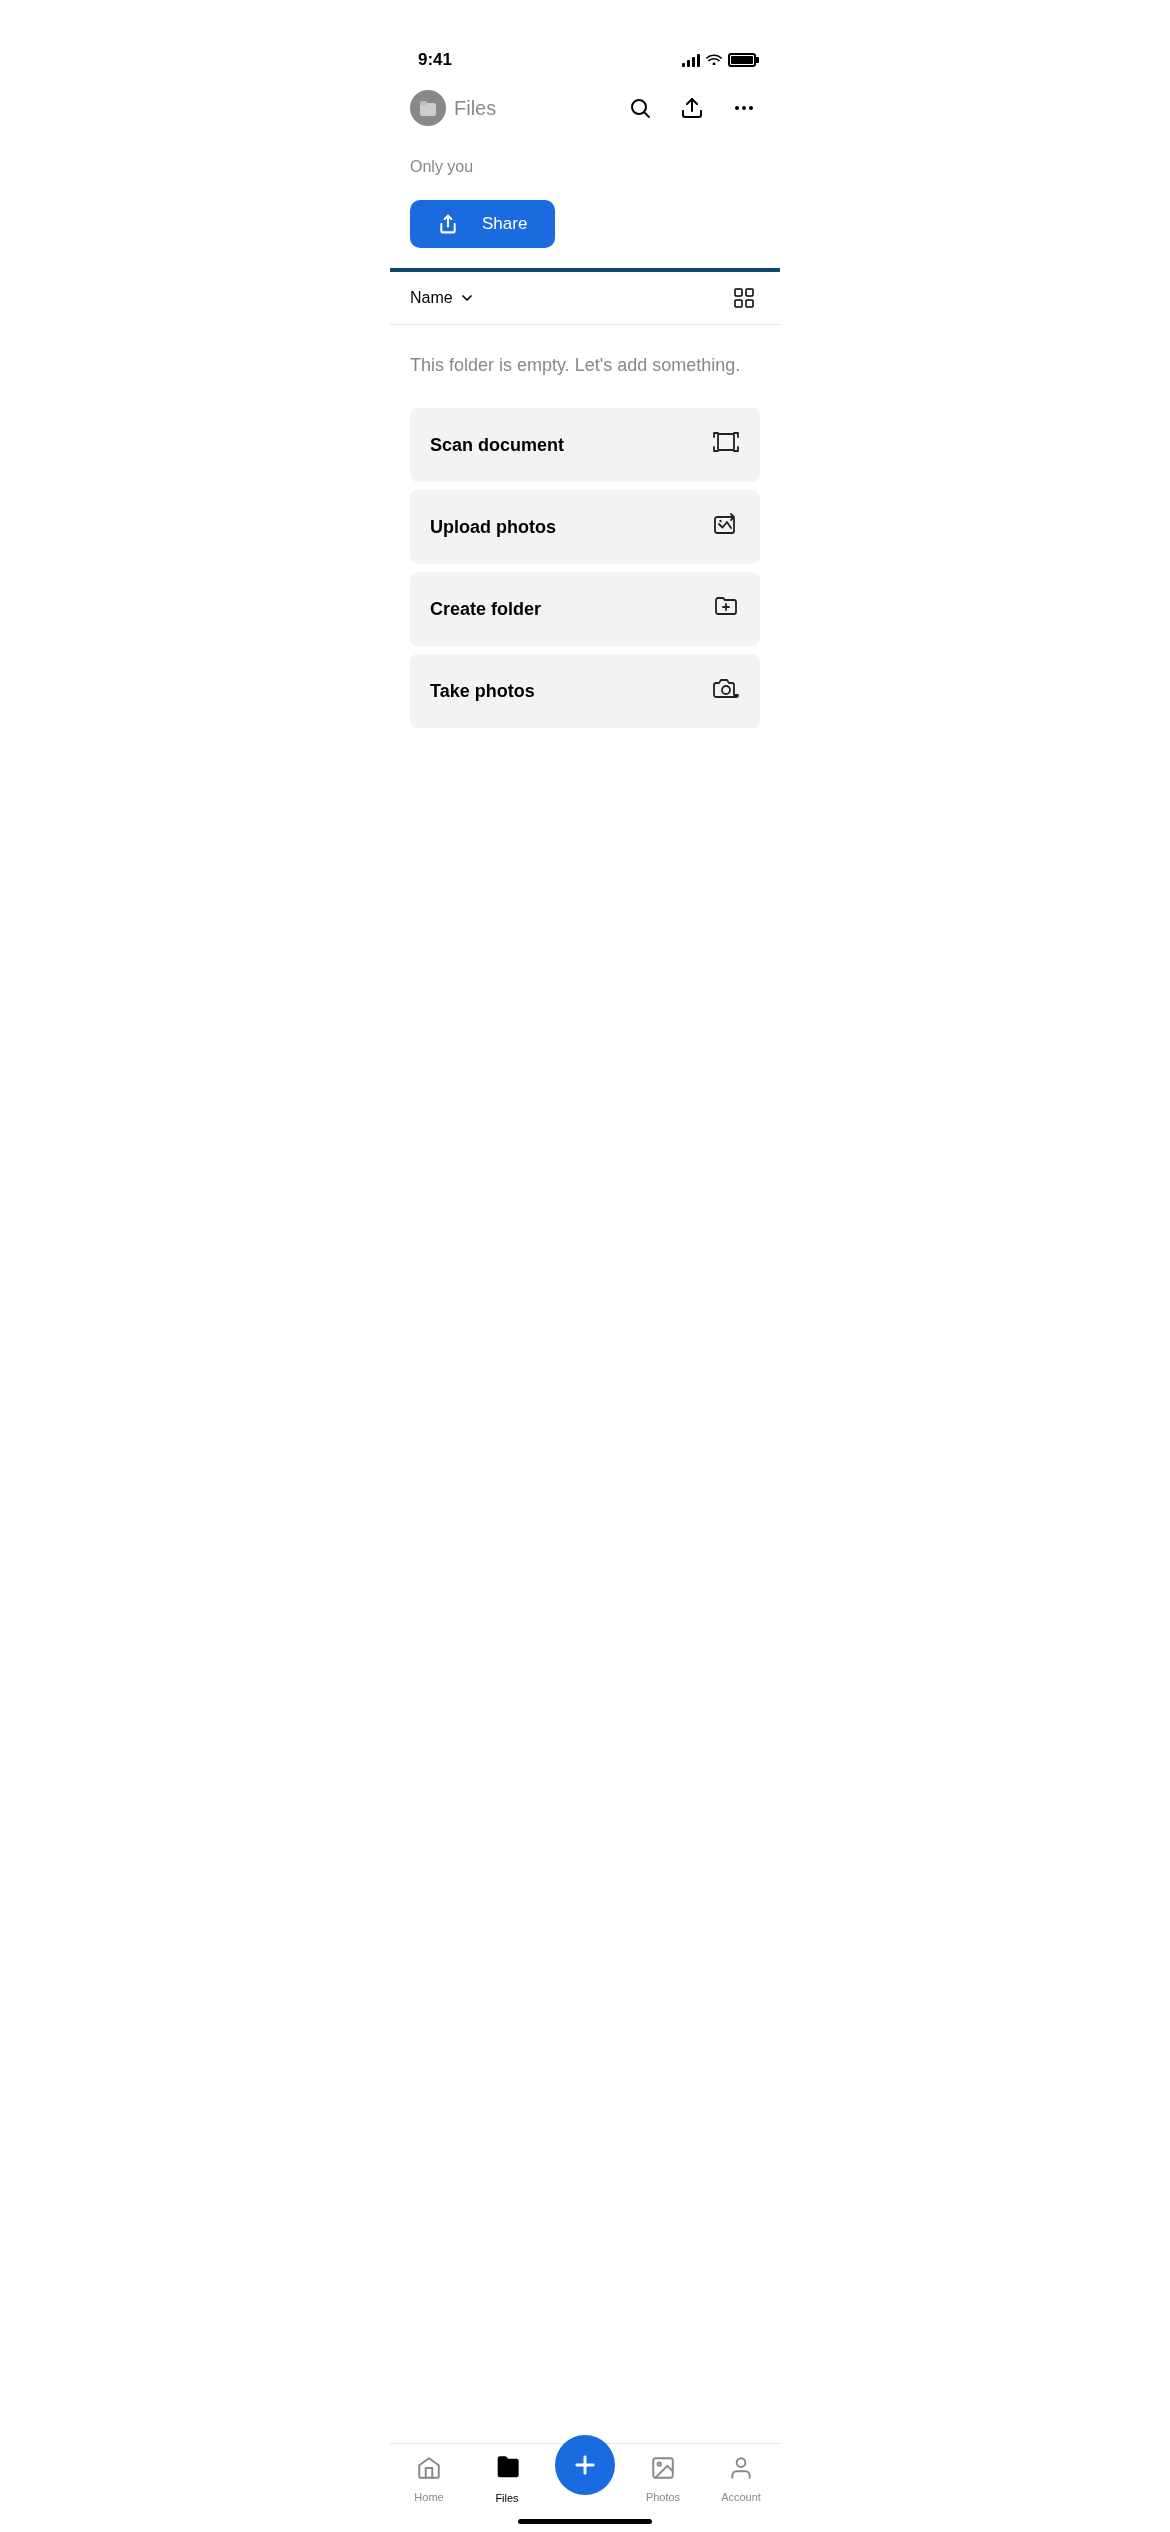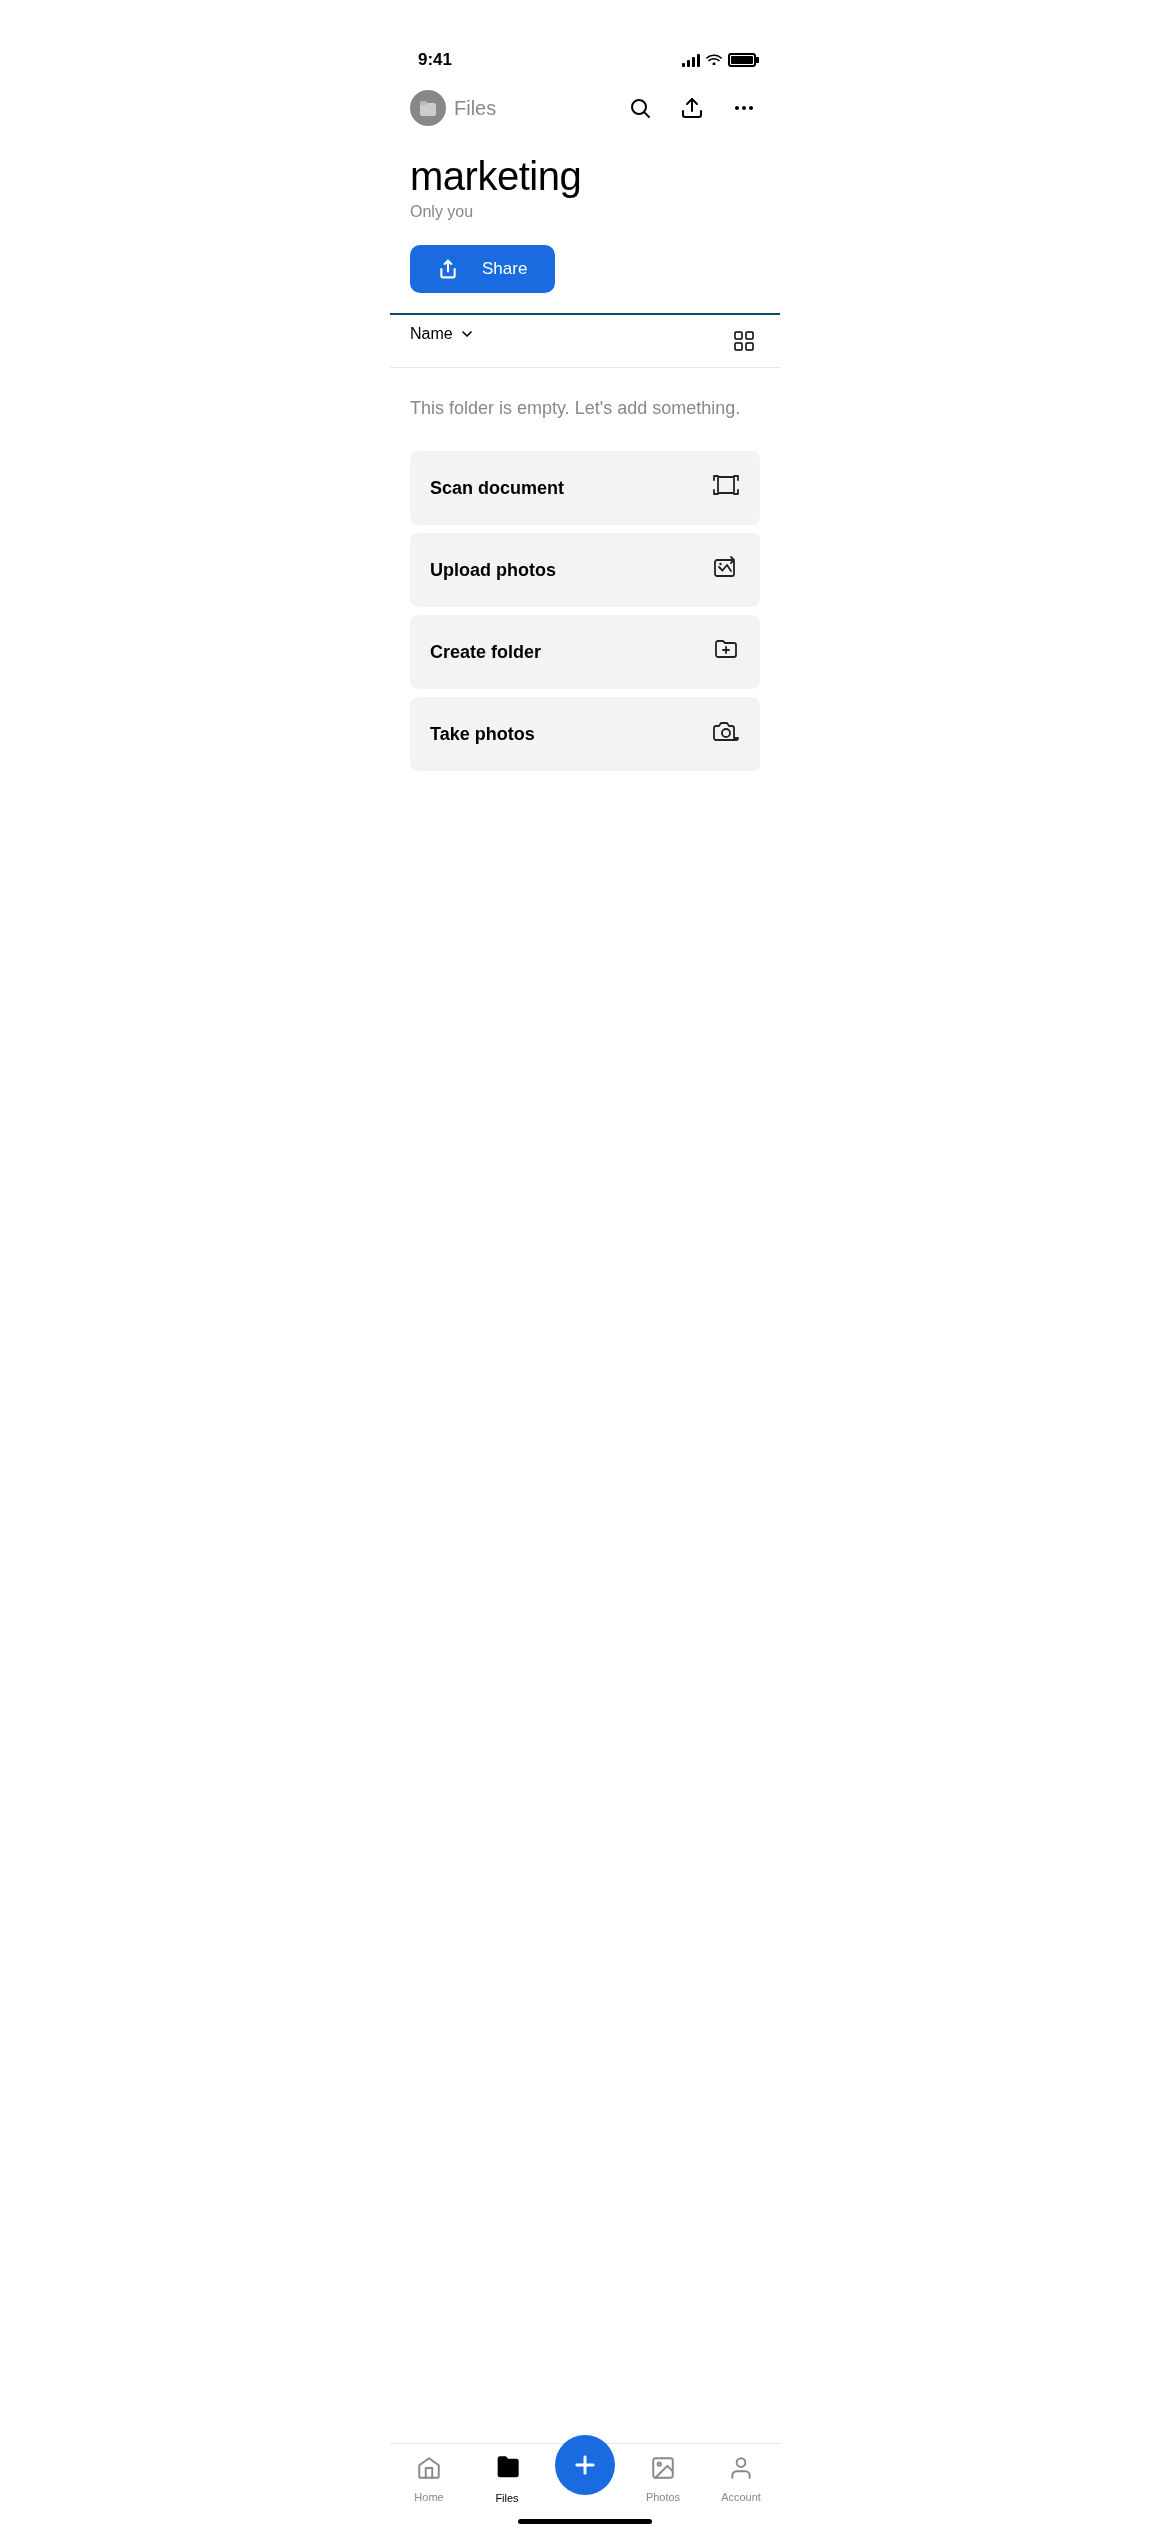--- a/index.html
+++ b/index.html
@@ -164,23 +164,23 @@
       cursor: pointer;
       display: flex;
       align-items: center;
       gap: 24px;
     }
 
     
     .sort-bar {
       display: flex;
       justify-content: space-between;
-      align-items: flex-start;
+      align-items: center;
       padding: 10px 20px;
-      border-top: 2px solid #0c4a6e;
+      border-top: 4px solid #0c4a6e;
       border-bottom: 1px solid #e5e5e5;
     }
 
     .sort-label {
       display: flex;
       align-items: center;
       gap: 6px;
       font-size: 16px;
       font-weight: 500;
       color: #000;
@@ -353,21 +353,20 @@
       <svg width="24" height="24" viewBox="0 0 24 24" fill="#000">
         <circle cx="5" cy="12" r="2"></circle>
         <circle cx="12" cy="12" r="2"></circle>
         <circle cx="19" cy="12" r="2"></circle>
       </svg>
     </button>
   </div>
 </div>
 
 <div class="page-header">
-  <h1 class="page-title">marketing</h1>
   <p class="page-subtitle">Only you</p>
 </div>
 
 <div class="share-btn-container">
   <button class="share-btn">
     <svg width="20" height="20" viewBox="0 0 24 24" fill="none" stroke="#fff" stroke-width="2.5" stroke-linecap="round" stroke-linejoin="round">
       <path d="M4 12v8a2 2 0 002 2h12a2 2 0 002-2v-8"></path>
       <polyline points="16 6 12 2 8 6"></polyline>
       <line x1="12" y1="2" x2="12" y2="15"></line>
     </svg>

